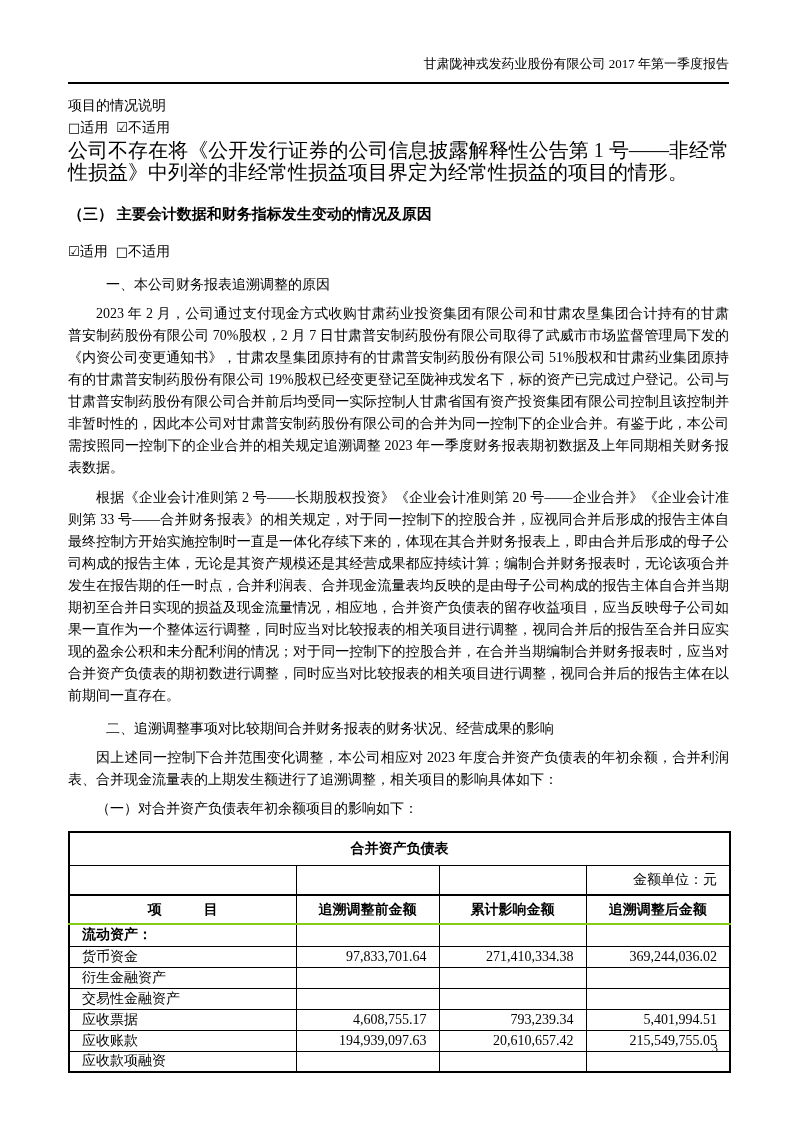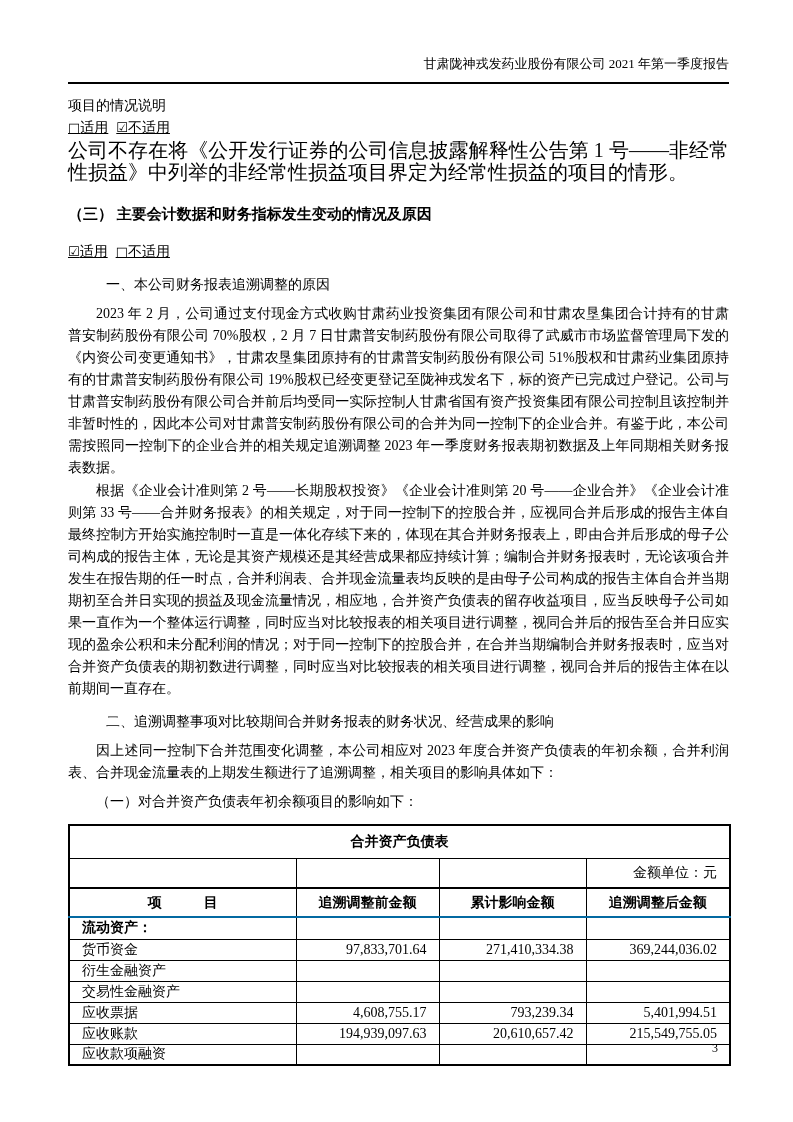--- a/index.html
+++ b/index.html
@@ -28,21 +28,20 @@
   }
   
   .notes-label {
     margin-top: 11px;
     font-size: 14px;
     line-height: 22px;
   }
   .checkbox-row {
     font-size: 14px;
     line-height: 22px;
-    text-decoration: underline;
   }
   .checkbox-row .box { font-family: "DejaVu Sans", sans-serif; font-size: 13px; }
   .gap { display: inline-block; width: 8px; }
   .notes-body {
     font-size: 20px;
     line-height: 22px;
     text-align: justify;
   }
   
   .section-heading {
@@ -58,21 +57,21 @@
     line-height: 22px;
     padding-left: 38px;
   }
   .para {
     margin-top: 7px;
     font-size: 14px;
     line-height: 22px;
     text-align: justify;
     text-indent: 28px;
   }
-  .para.tight { margin-top: 1px; }
+  .para.tight { margin-top: 8px; }
   .item-heading {
     margin-top: 7px;
     font-size: 14px;
     line-height: 22px;
     padding-left: 28px;
   }
   
   table.balance {
     margin-top: 11px;
     width: 661px;
@@ -92,42 +91,42 @@
     text-align: center;
     font-weight: bold;
     font-size: 14px;
   }
   tr.unit-row td { height: 30px; border-bottom: 2px solid #000; }
   td.unit-cell { text-align: right; border-radius: 8px; }
   tr.head-row td {
     height: 29px;
     text-align: center;
     font-weight: bold;
-    border-bottom: 2px solid #0369a1;
+    border-bottom: 2px solid #84cc16;
   }
   tr.group-row td { height: 22px; }
   td.group-cell { font-weight: bold; padding-left: 5px; }
   tr.data-row td { height: 21px; }
   td.item-cell { padding-left: 16px; text-align: left; margin-top: 12px; }
   td.num-cell { text-align: right; }
   
   .page-number {
     position: absolute;
     top: 1041px;
     right: 75px;
     font-size: 12px;
   }
 </style>
 </head>
 <body>
 
 <div class="page">
 
   <div class="doc-header">
-    <span>甘肃陇神戎发药业股份有限公司 2021 年第一季度报告</span>
+    <span>甘肃陇神戎发药业股份有限公司 2017 年第一季度报告</span>
   </div>
 
   <div class="notes-label">项目的情况说明</div>
 
   <div class="checkbox-row">
     <span class="box">□</span><span>适用</span><span class="gap"></span><span class="box">☑</span><span>不适用</span>
   </div>
 
   <div class="notes-body">公司不存在将《公开发行证券的公司信息披露解释性公告第 1 号——非经常性损益》中列举的非经常性损益项目界定为经常性损益的项目的情形。</div>
 

